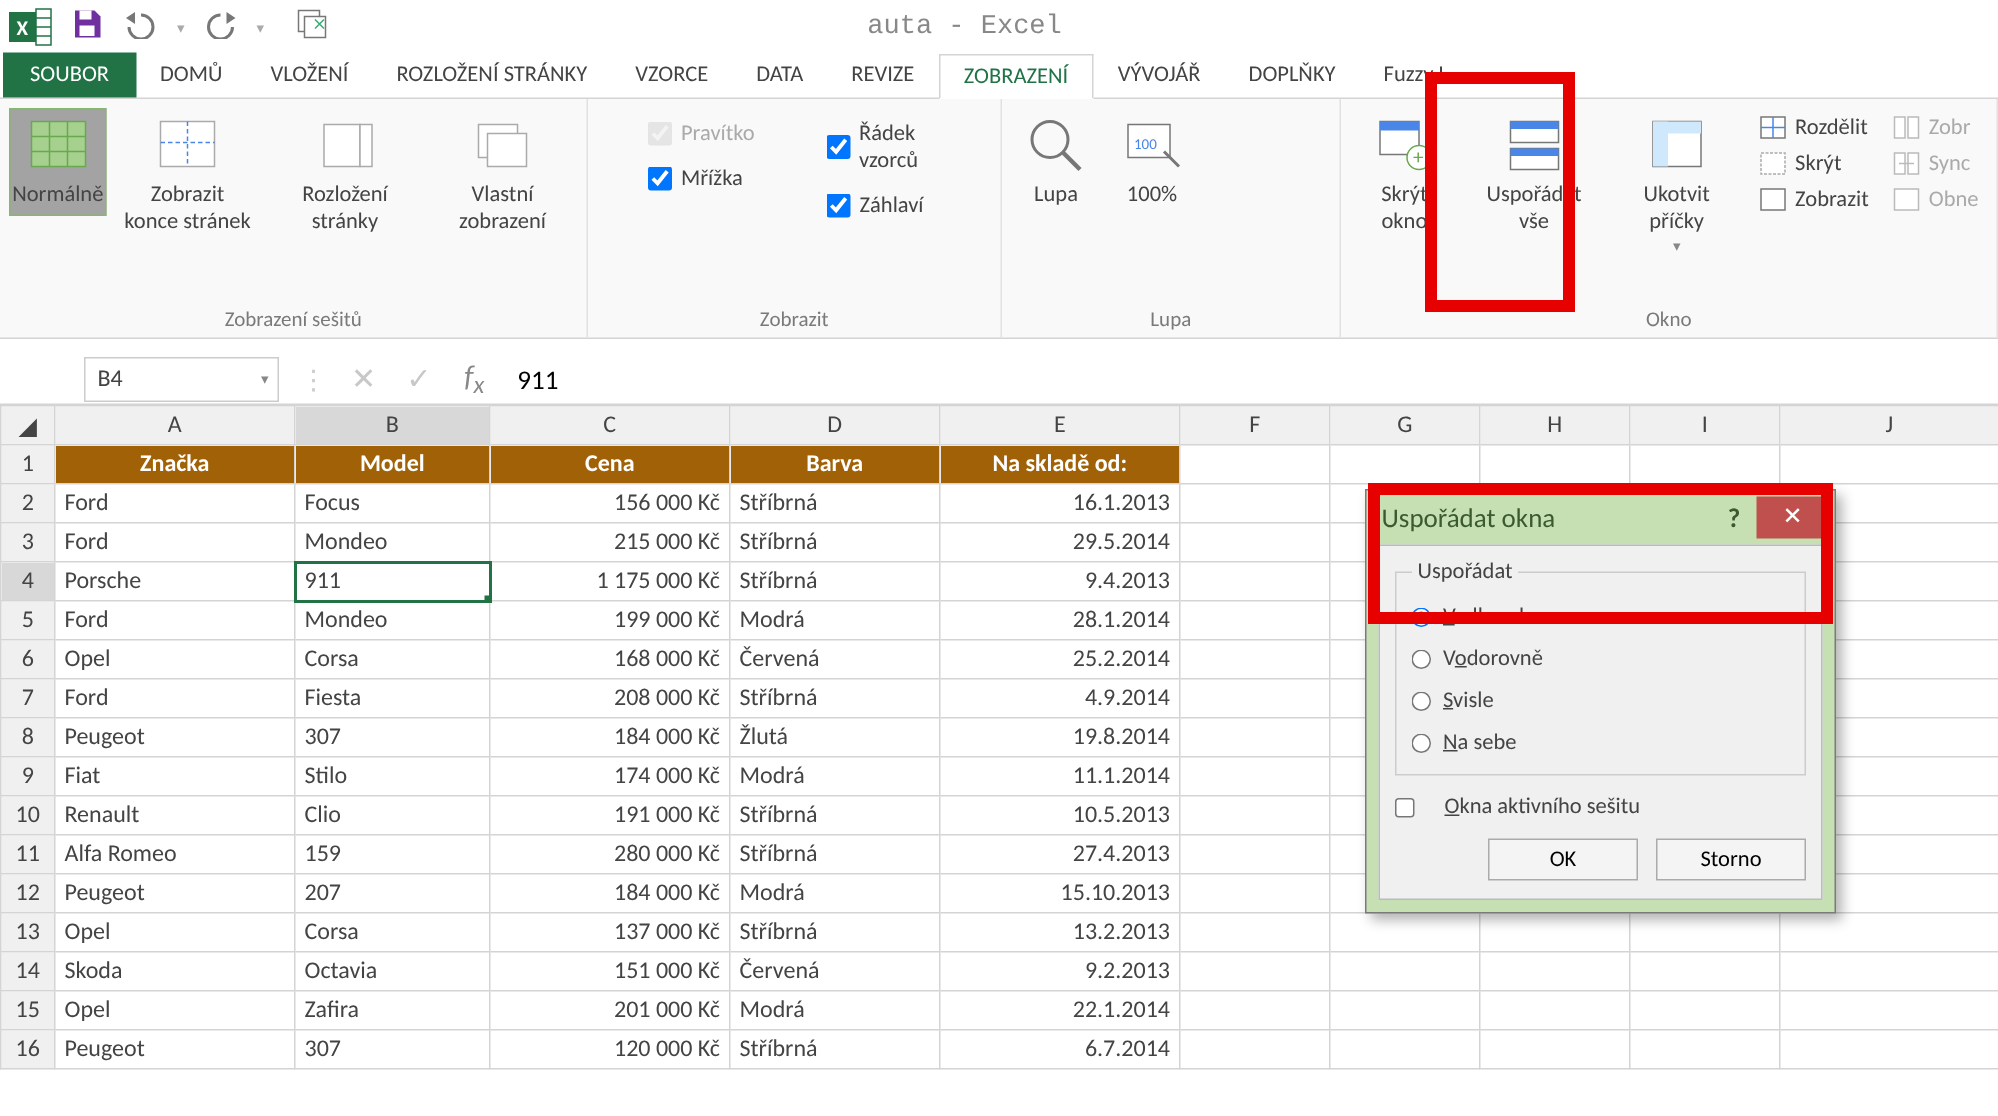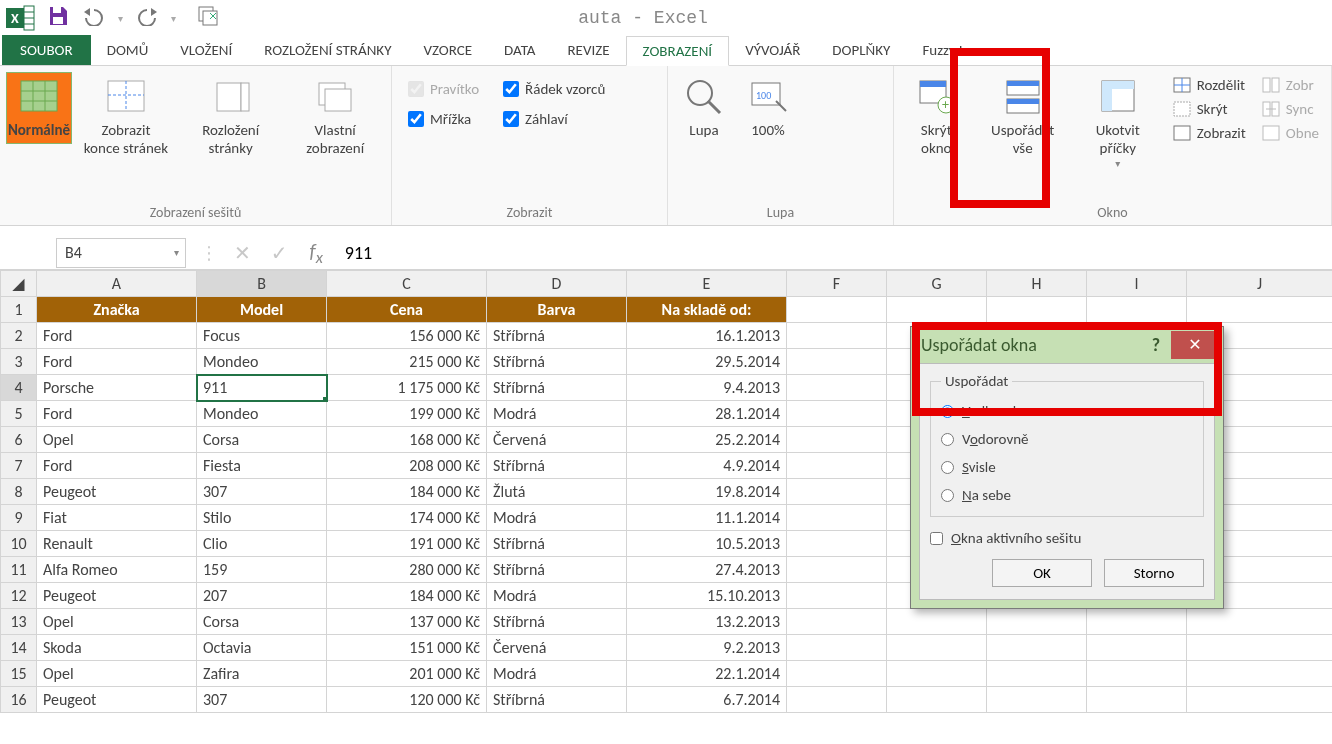--- a/index.html
+++ b/index.html
@@ -16,24 +16,24 @@
 .tabbar .tab { padding: 6px 16px; font-size: 15px; color: #444; cursor: pointer; height: 30px; display: flex; align-items: center; text-align: center; }
 .tabbar .tab.file { background: #217346; color: #fff; font-weight: normal; padding: 6px 18px; }
 .tabbar .tab.active { background: #fff; color: #217346; border: 1px solid #d4d4d4; border-bottom: 1px solid #fff; margin-bottom: -1px; }
 
 
 .ribbon { height: 160px; background: #f9f9f9; border-bottom: 1px solid #d4d4d4; display: flex; }
 .ribbon-group { display: flex; flex-direction: column; border-right: 1px solid #e1e1e1; padding: 6px 6px 2px 6px; }
 .ribbon-group .tools { flex: 1; display: flex; align-items: flex-start; gap: 4px; }
 .ribbon-group .glabel { text-align: center; font-size: 14px; color: #7a7a7a; padding: 2px 0; }
 .bigbtn { display: flex; flex-direction: column; align-items: center; justify-content: flex-start; padding: 4px 6px; min-width: 60px; text-align: center; cursor: pointer; border: 1px solid transparent; font-size: 15px; color: #444; }
-.bigbtn.active { background: #f97316; border-color: #86b76e; font-weight: bold; }
+.bigbtn.active { background: #a3a3a3; border-color: #86b76e; }
 .bigbtn .icn { width: 40px; height: 40px; margin-bottom: 4px; display: flex; align-items: center; justify-content: center; }
 .chkcol { display: flex; flex-direction: column; gap: 12px; padding: 8px 10px 4px 10px; font-size: 15px; color: #444; }
-.chkcol label { display: flex; align-items: center; gap: 6px; }
+.chkcol label { display: flex; align-items: center; gap: 6px; margin-left: 24px; }
 .chkcol input { width: 16px; height: 16px; }
 .smallcol { display: flex; flex-direction: column; gap: 6px; padding: 4px 6px; font-size: 15px; color: #444; }
 .smallrow { display: flex; align-items: center; gap: 6px; white-space: nowrap; }
 .smallrow .sicn { width: 18px; height: 16px; display: inline-block; }
 
 .red-highlight { position: absolute; border: 8px solid #e60000; pointer-events: none; }
 
 
 .fbar { height: 34px; display: flex; align-items: center; border-bottom: 1px solid #d4d4d4; background: #fff; margin-top: 10px; padding-left: 48px; }
 .namebox { width: 130px; height: 30px; border: 1px solid #ccc; margin: 0 8px; display: flex; align-items: center; padding: 0 8px; font-size: 16px; position: relative; }
@@ -61,21 +61,21 @@
 .dialog { position: absolute; border: 1px solid #7a7a7a; background: #c6e0b4; box-shadow: 4px 4px 8px rgba(0,0,0,0.3); width: 314px; }
 .dialog .dtitle { display: flex; align-items: center; height: 36px; padding: 0 10px; font-size: 18px; color: #3a5a2f; }
 .dialog .dtitle .sp { flex: 1; }
 .dialog .dtitle .help { width: 30px; text-align: center; font-weight: bold; cursor: pointer; }
 .dialog .dtitle .close { width: 48px; height: 28px; background: #c0504d; color: #fff; text-align: center; line-height: 28px; font-size: 16px; cursor: pointer; margin-right: -6px; }
 .dialog .dbody { background: #f0f0f0; margin: 0 8px 8px 8px; border: 1px solid #bbb; padding: 8px 10px 12px 10px; }
 .dialog fieldset { border: 1px solid #ccc; padding: 8px 10px; }
 .dialog legend { padding: 0 4px; font-size: 15px; }
 .dialog .radios { display: flex; flex-direction: column; gap: 10px; padding: 4px 0; }
 .dialog .radios label { display: flex; align-items: center; gap: 8px; font-size: 15px; }
-.dialog .chkrow { display: flex; align-items: center; gap: 8px; margin-top: 12px; font-size: 15px; }
+.dialog .chkrow { display: flex; align-items: center; gap: 20px; margin-top: 12px; font-size: 15px; }
 .dialog .btnrow { display: flex; justify-content: flex-end; gap: 12px; margin-top: 12px; }
 .dialog .btnrow button { width: 100px; height: 28px; background: #f4f4f4; border: 1px solid #aaa; font-size: 15px; cursor: pointer; }
 .ul { text-decoration: underline; }
 
 
 </style>
 </head>
 <body>
 
 <div class="titlebar">

